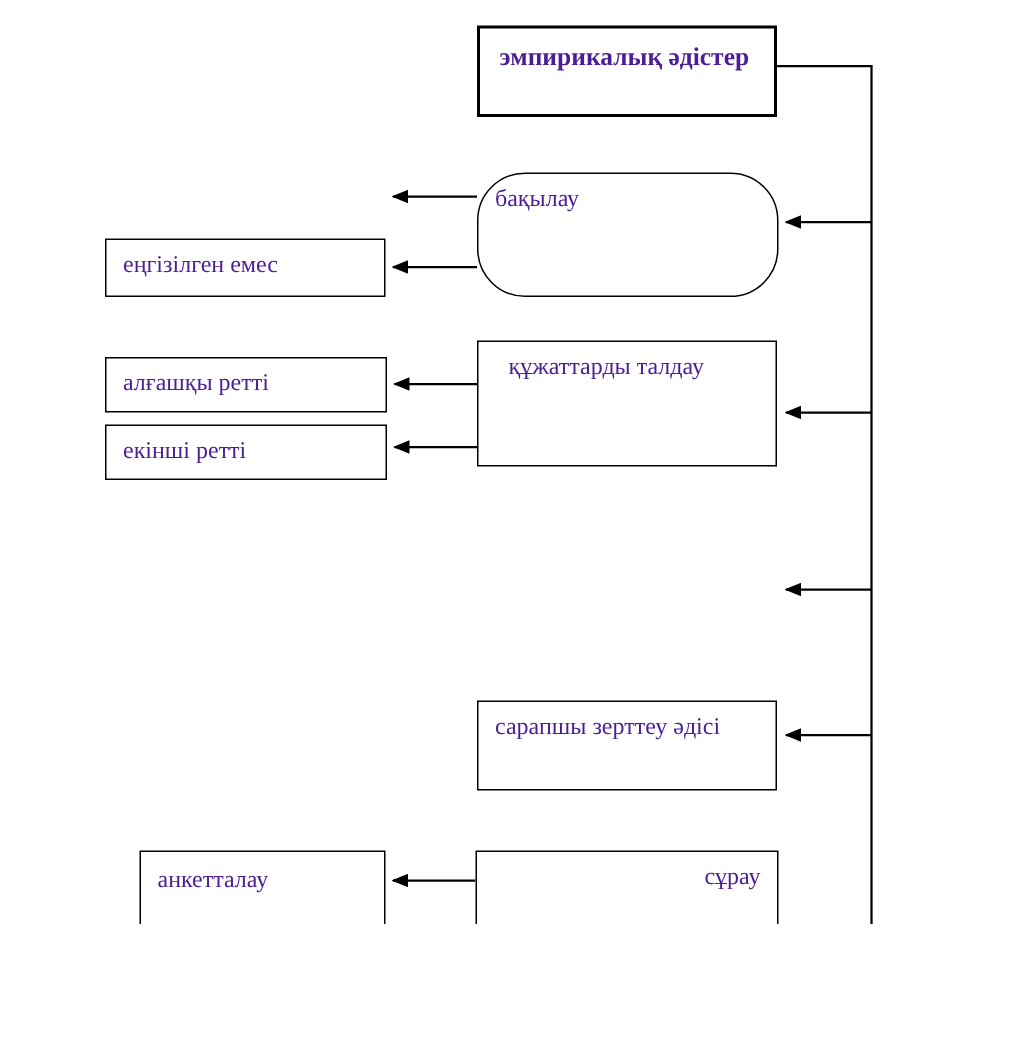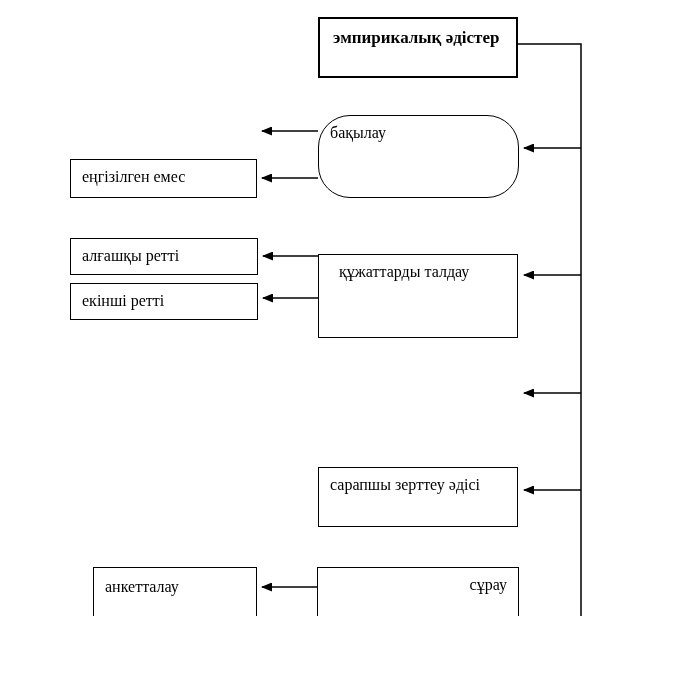--- a/index.html
+++ b/index.html
@@ -6,21 +6,21 @@
     margin: 0;
     padding: 0;
     background: #ffffff;
   }
   .canvas {
     position: relative;
     width: 690px;
     height: 616px;
     background: #ffffff;
     font-family: "Liberation Serif", "DejaVu Serif", serif;
-    color: #000000;
+    color: #4c1d95;
     overflow: hidden;
   }
   .wires {
     position: absolute;
     left: 0;
     top: 0;
     width: 690px;
     height: 700px;
     pointer-events: none;
   }
@@ -36,21 +36,21 @@
   }
   .box.root {
     border-width: 2px;
     font-weight: bold;
     font-size: 17px;
     padding: 9px 13px;
   }
   
   .b-root      { left: 318px; top: 17px;  width: 200px; height: 61px; }
   .b-bakylau   { left: 318px; top: 115px; width: 201px; height: 83px; border-radius: 32px; }
-  .b-kuzhattar { left: 318px; top: 254px; width: 200px; height: 84px; padding-left: 20px; }
+  .b-kuzhattar { left: 318px; top: 227px; width: 200px; height: 84px; padding-left: 20px; }
   .b-kontent   { left: 318px; top: 358px; width: 200px; height: 74px; }
   .b-sarapshy  { left: 318px; top: 467px; width: 200px; height: 60px; }
   .b-surau     { left: 317px; top: 567px; width: 202px; height: 109px; text-align: right; }
   
   .b-engizilgen      { left: 70px; top: 115px; width: 187px; height: 33px; padding-top: 5px; }
   .b-engizilgen-emes { left: 70px; top: 159px; width: 187px; height: 39px; }
   .b-algashky        { left: 70px; top: 238px; width: 188px; height: 37px; }
   .b-ekinshi         { left: 70px; top: 283px; width: 188px; height: 37px; }
   .b-ankettalau      { left: 93px; top: 567px; width: 164px; height: 50px; padding-top: 9px; }
   .b-sukhbat         { left: 93px; top: 628px; width: 164px; height: 45px; padding-top: 8px; }

